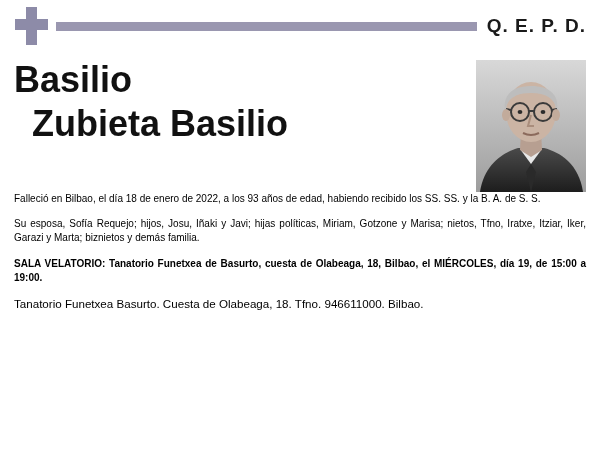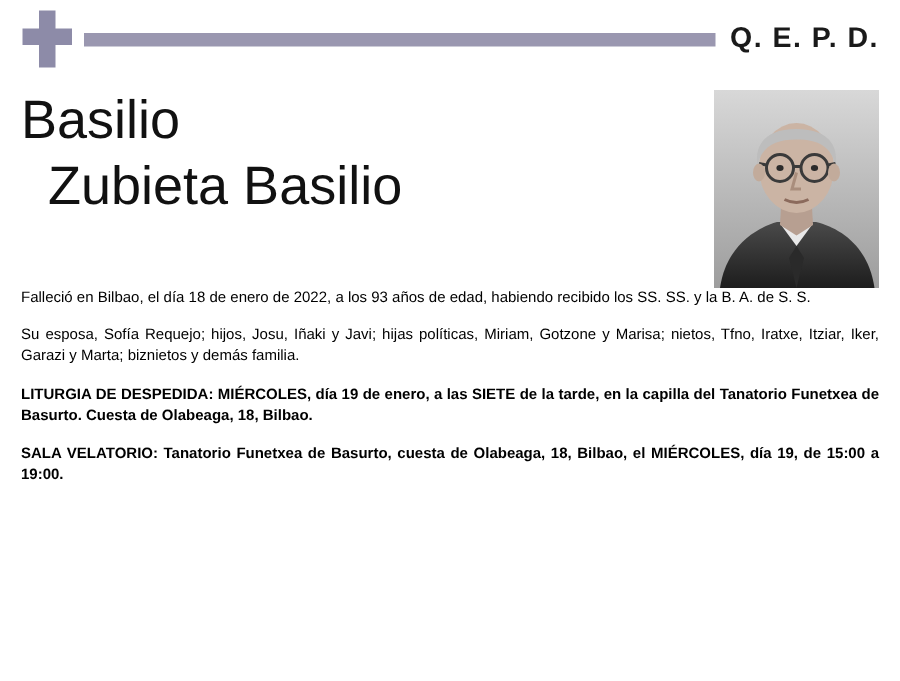--- a/index.html
+++ b/index.html
@@ -71,21 +71,21 @@
   }
 
   
   .name-block {
     position: relative;
     padding: 6px 14px 0 14px;
     min-height: 134px;
   }
   .name {
     font-size: 36px;
-    font-weight: normal;
+    font-weight: bold;
     line-height: 1.22;
     letter-spacing: 0px;
     color: #111111;
   }
   .name .line2 {
     padding-left: 18px;
     display: block;
   }
   .portrait {
     position: absolute;
@@ -181,18 +181,18 @@
 
         <ellipse cx="30" cy="55" rx="4" ry="6" fill="#c2ab9b"></ellipse>
         <ellipse cx="80" cy="55" rx="4" ry="6" fill="#c2ab9b"></ellipse>
       </svg>
     </div>
   </div>
 
   <div class="body-text">
     <p class="para">Falleció en Bilbao, el día 18 de enero de 2022, a los 93 años de edad, habiendo recibido los SS. SS. y la B. A. de S. S.</p>
     <p class="para">Su esposa, Sofía Requejo; hijos, Josu, Iñaki y Javi; hijas políticas, Miriam, Gotzone y Marisa; nietos, Tfno, Iratxe, Itziar, Iker, Garazi y Marta; biznietos y demás familia.</p>
-    <p class="para bold">LITURGIA DE DESPEDIDA: MIÉRCOLES, día 19 de enero, a las SIETE de la tarde, en la capilla del Tanatorio Funetxea de Basurto. Cuesta de Olabeaga, 18, Bilbao.</p>
     <p class="para bold">SALA VELATORIO: Tanatorio Funetxea de Basurto, cuesta de Olabeaga, 18, Bilbao, el MIÉRCOLES, día 19, de 15:00 a 19:00.</p>
   </div>
 
+  <div class="footer">Tanatorio Funetxea Basurto. Cuesta de Olabeaga, 18. Tfno. 946611000. Bilbao.</div>
 
 </div>
 
 </body></html>

